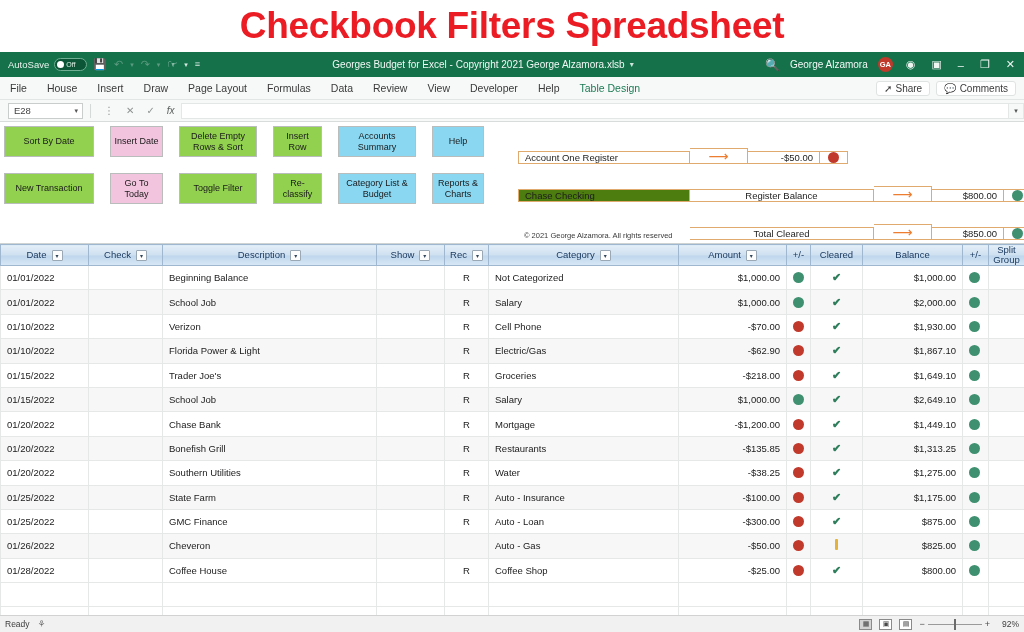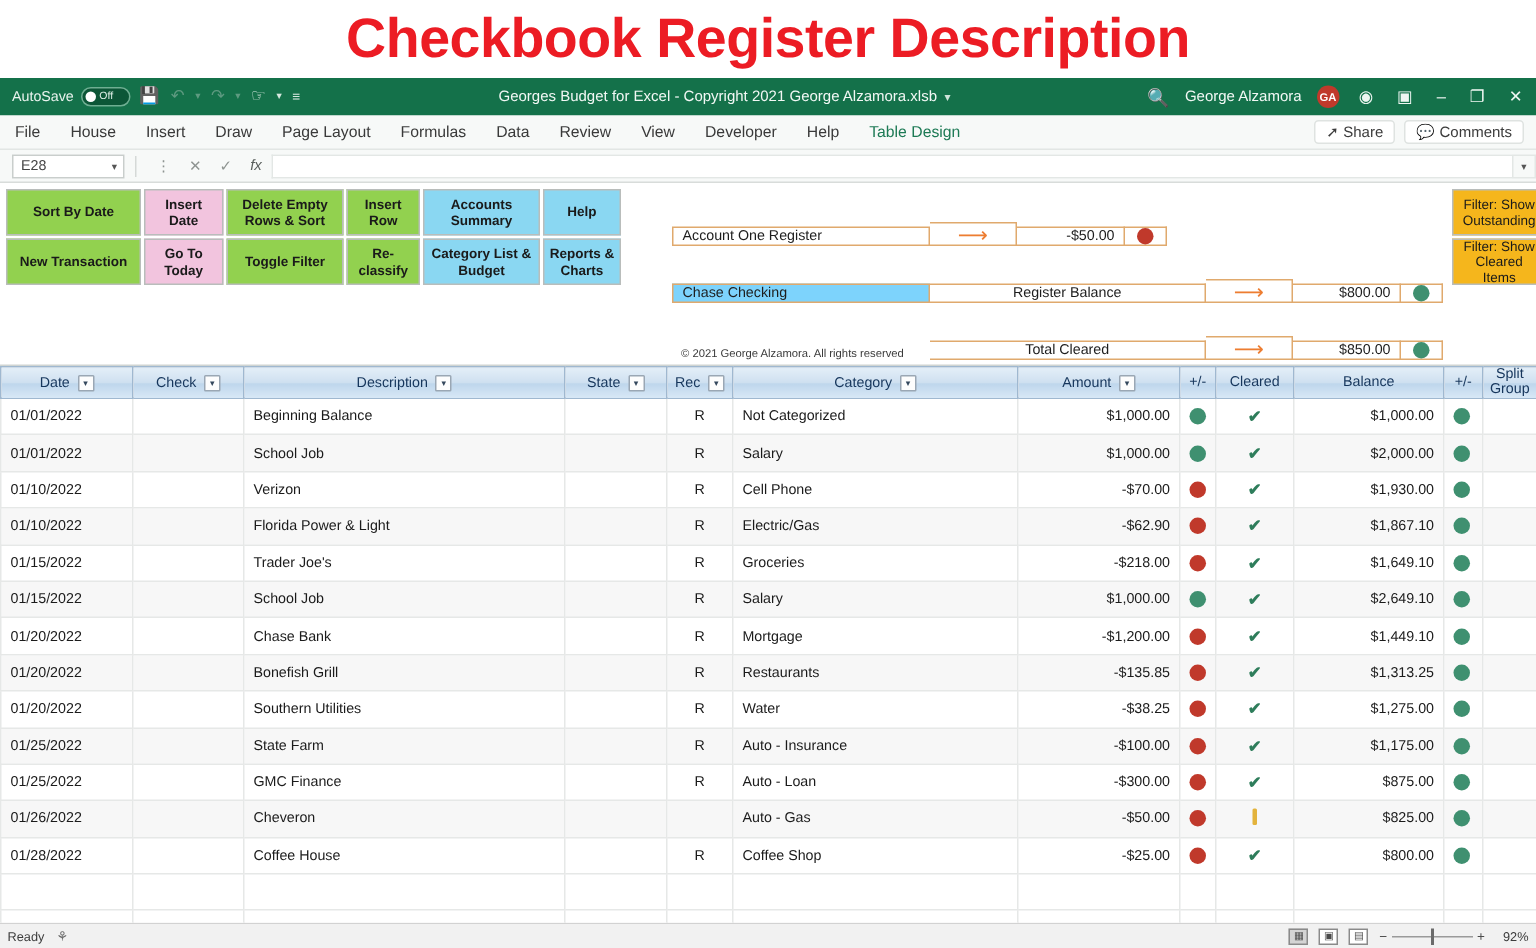--- a/index.html
+++ b/index.html
@@ -86,21 +86,21 @@
   .fb-fx { font-style:italic; font-size:10px; color:#5a5f5d; padding:0 6px;}
   .fb-input { flex:1; height:16px; background:#fff; border:1px solid #e3e7e5; border-right:none;}
   .fb-dd { width:16px; height:16px; background:#f7f9f8; display:flex;align-items:center;justify-content:center;font-size:7px;color:#555; border:1px solid #e3e7e5;}
 
   
   .panel {
     flex:none; background:#ffffff; padding:4px 4px 3px 4px;
     display:flex; gap:0px; align-items:flex-start;
     border-bottom:1px solid #cfd4d2;
   }
-  .btn-grid { display:grid; grid-template-columns:repeat(6, auto); grid-auto-rows:31px; gap:2px;font-weight:bold; }
+  .btn-grid { display:grid; grid-template-columns:repeat(6, auto); grid-auto-rows:31px; gap:16px; }
   .mbtn {
     display:flex; align-items:center; justify-content:center; text-align:center;
     font-size:9px; color:#1a1a1a; border:1px solid #b9bdbb; line-height:1.15;
     padding:1px 3px; cursor:pointer;
   }
   .mbtn.green { background:#92d14f; }
   .mbtn.pink  { background:#f2c4de; }
   .mbtn.blue  { background:#8ad7f2; }
   .mbtn.gold  { background:#f5b61c; }
   .w-sortdate   { width:90px; }
@@ -110,21 +110,21 @@
   .w-accounts   { width:78px; }
   .w-help       { width:52px; }
 
   
   .summary { display:flex; flex-direction:column; gap:0; margin-left:6px; }
   .sum-row { display:flex; height:38px; align-items:flex-end;margin-left:28px; }
   .sum-acct {
     width:172px; border:1px solid #e0a96d; display:flex; align-items:center;
     padding-left:6px; font-size:9.5px; color:#1d1d1d; background:#fff;
   }
-  .sum-acct.highlight { background:#7dd3fc; }
+  .sum-acct.highlight { background:#4d7c0f; }
   .sum-acct.copyright { border:none; font-size:7.5px; color:#3a3a3a; background:#fff; }
   .sum-label {
     width:184px; border:1px solid #e0a96d; border-left:none; display:flex;
     align-items:center; justify-content:center; font-size:9.5px; color:#1d1d1d; background:#fff;
   }
   .sum-arrow {
     width:58px; border:1px solid #e0a96d; border-left:none; display:flex;
     align-items:center; justify-content:center; background:#fff;
   }
   .arrow-glyph { color:#ed7d31; font-size:14px; line-height:1; }
@@ -202,21 +202,21 @@
   .zs-knob { position:absolute; left:26px; top:-5px; width:2px; height:11px; background:#6b6b6b; }
   .zs-sign { font-size:9px; color:#4a4a4a; }
   .zoom-pct { font-size:8.5px; color:#3c3c3c; width:22px; text-align:right; }
 </style>
 </head>
 <body>
 
 <div id="app">
 
   <div class="banner">
-    <div class="banner-title">Checkbook Register Description</div>
+    <div class="banner-title">Checkbook Filters Spreadsheet</div>
   </div>
 
   <div class="xl-window">
 
     <div class="titlebar">
       <div class="tb-left">
         <span class="autosave-label">AutoSave</span>
         <span class="autosave-toggle">
           <span class="autosave-knob"></span>
           <span>Off</span>
@@ -360,21 +360,21 @@
           <col class="w-clr">
             <col class="w-bal">
             <col class="w-pm2">
             <col class="w-sg">
         </colgroup>
         <thead>
           <tr>
             <th><span>Date</span><span class="filter-arrow">▾</span></th>
             <th><span>Check</span><span class="filter-arrow">▾</span></th>
             <th><span>Description</span><span class="filter-arrow">▾</span></th>
-            <th><span>State</span><span class="filter-arrow">▾</span></th>
+            <th><span>Show</span><span class="filter-arrow">▾</span></th>
             <th><span>Rec</span><span class="filter-arrow">▾</span></th>
             <th><span>Category</span><span class="filter-arrow">▾</span></th>
             <th><span>Amount</span><span class="filter-arrow">▾</span></th>
             <th><span>+/-</span></th>
             <th><span>Cleared</span></th>
             <th><span>Balance</span></th>
             <th><span>+/-</span></th>
             <th><span>Split Group</span></th>
 
           </tr>

